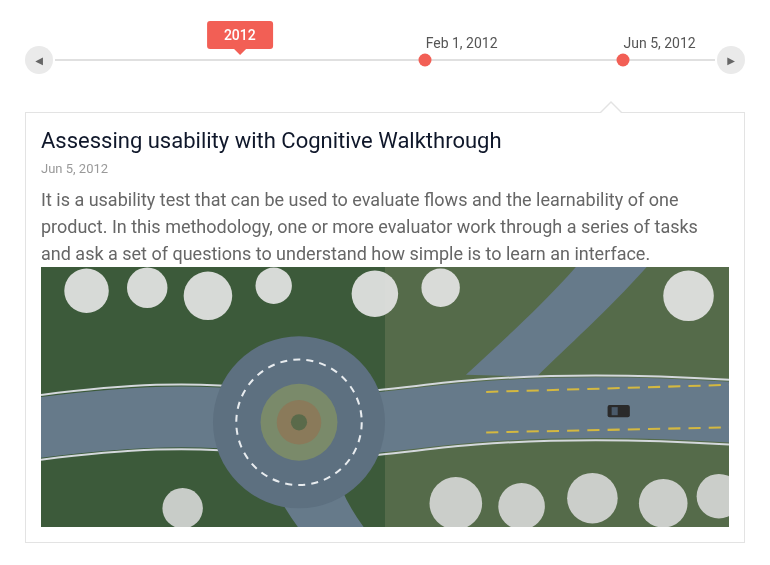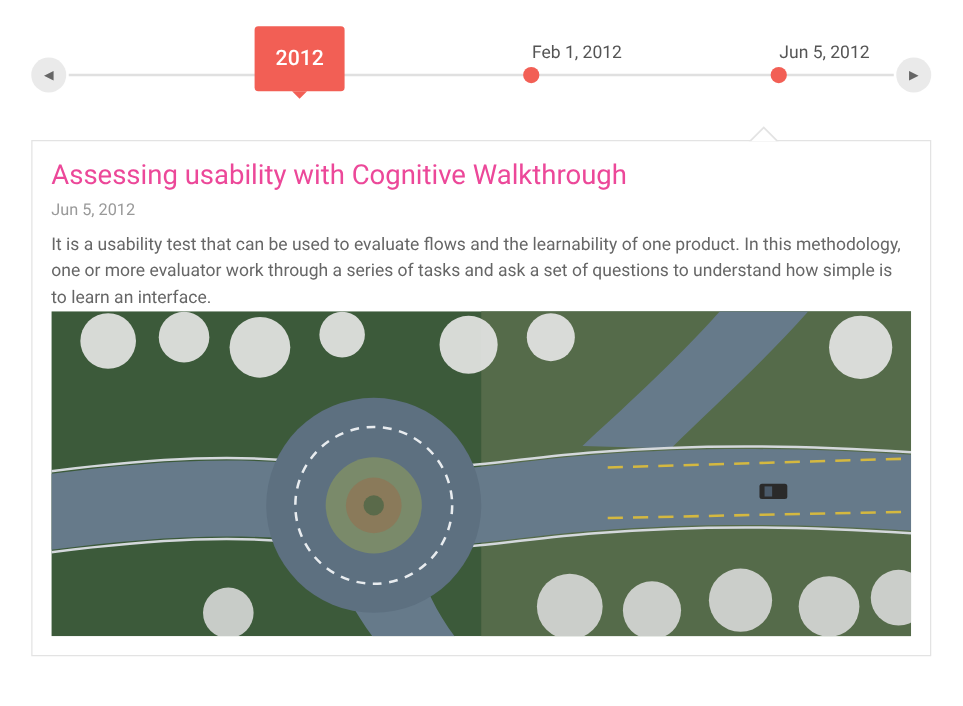--- a/index.html
+++ b/index.html
@@ -50,23 +50,23 @@
       margin: 0 2px;
     }
     .year-marker {
       position: absolute;
       top: -38px;
       transform: translateX(-50%);
     }
     .year-badge {
       background: #f25f55;
       color: #fff;
-      padding: 16px 17px;
+      padding: 6px 17px;
       border-radius: 3px;
-      font-size: 17px;
+      font-size: 14px;
       font-weight: 500;
       position: relative;
     }
     .year-badge::after {
       content: '';
       position: absolute;
       top: 100%;
       left: 50%;
       transform: translateX(-50%);
       border: 6px solid transparent;
@@ -115,30 +115,30 @@
       position: absolute;
       top: -10px;
       left: 575px;
       border: 10px solid transparent;
       border-bottom-color: #fff;
       border-top: none;
     }
     .card-title {
       font-size: 22px;
       font-weight: 400;
-      color: #ec4899;
+      color: #0f172a;
       margin-bottom: 8px;
     }
     .card-date {
       font-size: 13px;
       color: #999;
       margin-bottom: 10px;
     }
     .card-body {
-      font-size: 14px;
+      font-size: 18px;
       line-height: 1.5;
       color: #666;
     }
     .card-image {
       width: 100%;
       height: 260px;
       position: relative;
       overflow: hidden;
     }
     .img-svg {

